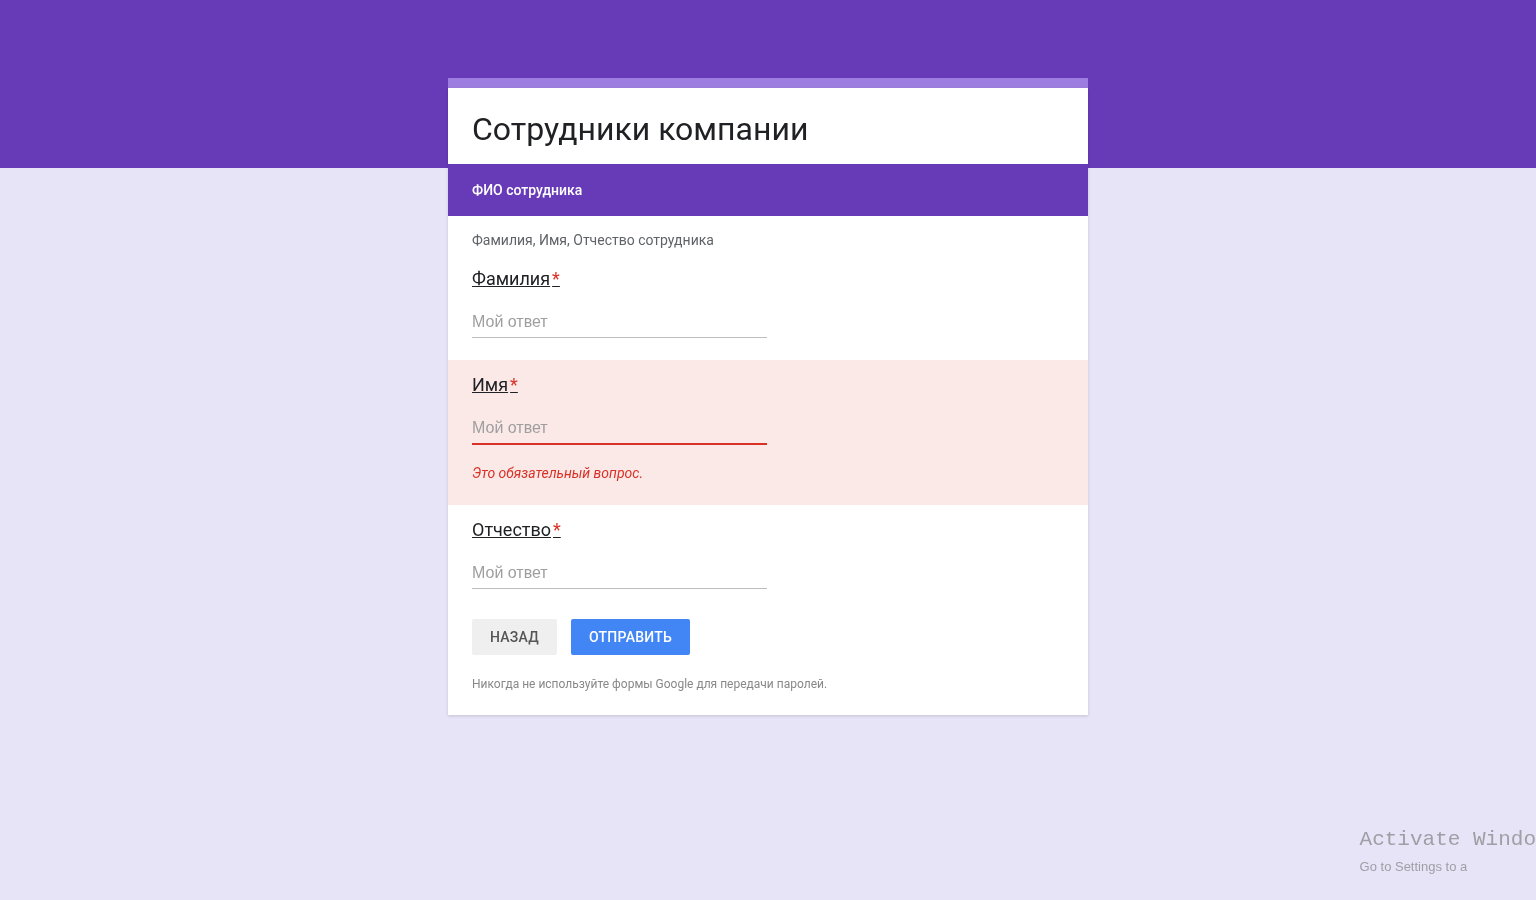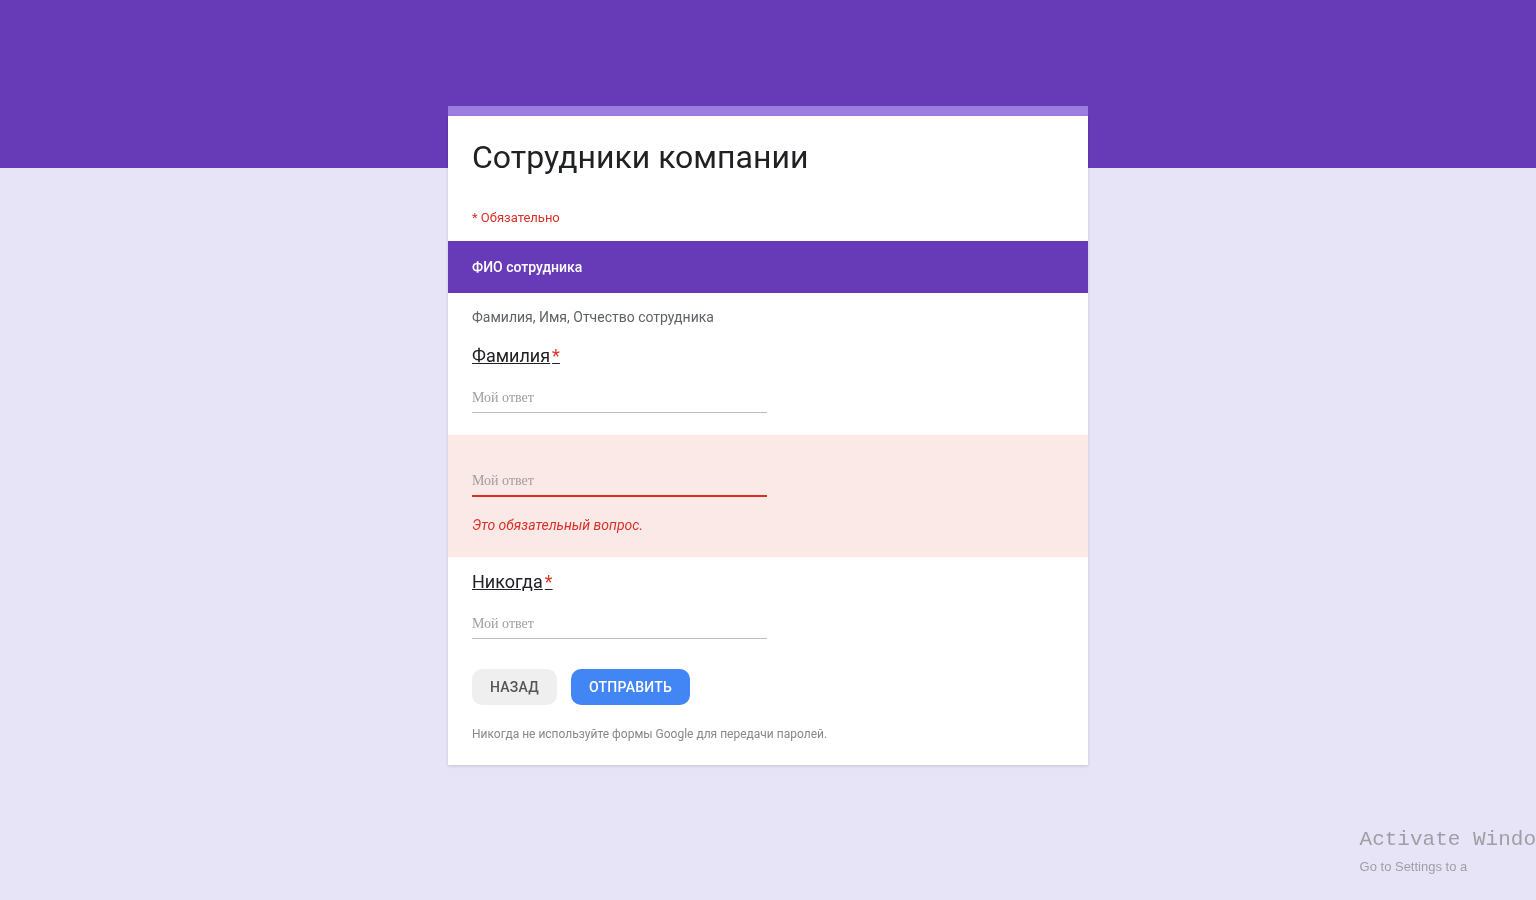--- a/index.html
+++ b/index.html
@@ -13,22 +13,22 @@
     }
     .hero-band {
       position:absolute;
       top:0; left:0; right:0;
       height:168px;
       background:#673ab7;
     }
     .form-card-wrapper {
       position:relative;
       width:640px;
-      margin:0 auto;
-      padding-top:106px;
+      margin:8px auto;
+      padding-top:70px;
     }
     .accent-bar {
       height:10px;
       background:#9d7ee0;
       border-top-left-radius:0px;
       border-top-right-radius:0px;
     }
     .form-card {
       background:#fff;
       box-shadow:0 1px 3px rgba(0,0,0,.15);
@@ -74,26 +74,25 @@
     }
     .q-star {
       color:#d93025;
       margin-left:2px;
     }
     .q-input {
       display:block;
       width:295px;
       border:none;
       border-bottom:1px solid #bdbdbd;
-      font-size:14px;
+      font-size:16px;
       padding:6px 0 6px 0;
       margin-top:18px;
       outline:none;
       background:transparent;
-      font-family:Liberation Serif, serif;
     }
     .q-input::placeholder { color:#9e9e9e; }
     .question.error .q-input {
       border-bottom:2px solid #d93025;
     }
     .error-text {
       margin-top:20px;
       font-size:14px;
       color:#d93025;
       font-style:italic;
@@ -101,21 +100,21 @@
     .actions {
       padding:8px 24px 12px 24px;
       display:flex;
       gap:14px;
     }
     .btn {
       font-size:14px;
       font-weight:500;
       letter-spacing:.25px;
       padding:10px 18px;
-      border-radius:10px;
+      border-radius:2px;
       border:none;
       cursor:pointer;
       font-family:inherit;
     }
     .btn-back {
       background:#efefef;
       color:#555;
     }
     .btn-submit {
       background:#4285f4;
@@ -152,41 +151,43 @@
 <body>
 
 <div class="hero-band"></div>
 
 <div class="form-card-wrapper">
   <div class="accent-bar"></div>
   <div class="form-card">
 
     <div class="header-block">
       <div class="form-title">Сотрудники компании</div>
-      <div class="required-note">* Обязательно</div>
     </div>
 
     <div class="section-bar">ФИО сотрудника</div>
     <div class="section-desc">Фамилия, Имя, Отчество сотрудника</div>
 
     <div class="question">
       <div class="q-label">
         <span>Фамилия</span><span class="q-star">*</span>
       </div>
       <input class="q-input" type="text" placeholder="Мой ответ" style="">
     </div>
 
     <div class="question error">
+      <div class="q-label">
+        <span>Имя</span><span class="q-star">*</span>
+      </div>
       <input class="q-input" type="text" placeholder="Мой ответ" style="">
       <div class="error-text">Это обязательный вопрос.</div>
     </div>
 
     <div class="question">
       <div class="q-label">
-        <span>Никогда</span><span class="q-star">*</span>
+        <span>Отчество</span><span class="q-star">*</span>
       </div>
       <input class="q-input" type="text" placeholder="Мой ответ" style="">
     </div>
 
     <div class="actions">
       <button class="btn btn-back">НАЗАД</button>
       <button class="btn btn-submit">ОТПРАВИТЬ</button>
     </div>
 
     <div class="disclaimer">Никогда не используйте формы Google для передачи паролей.</div>

